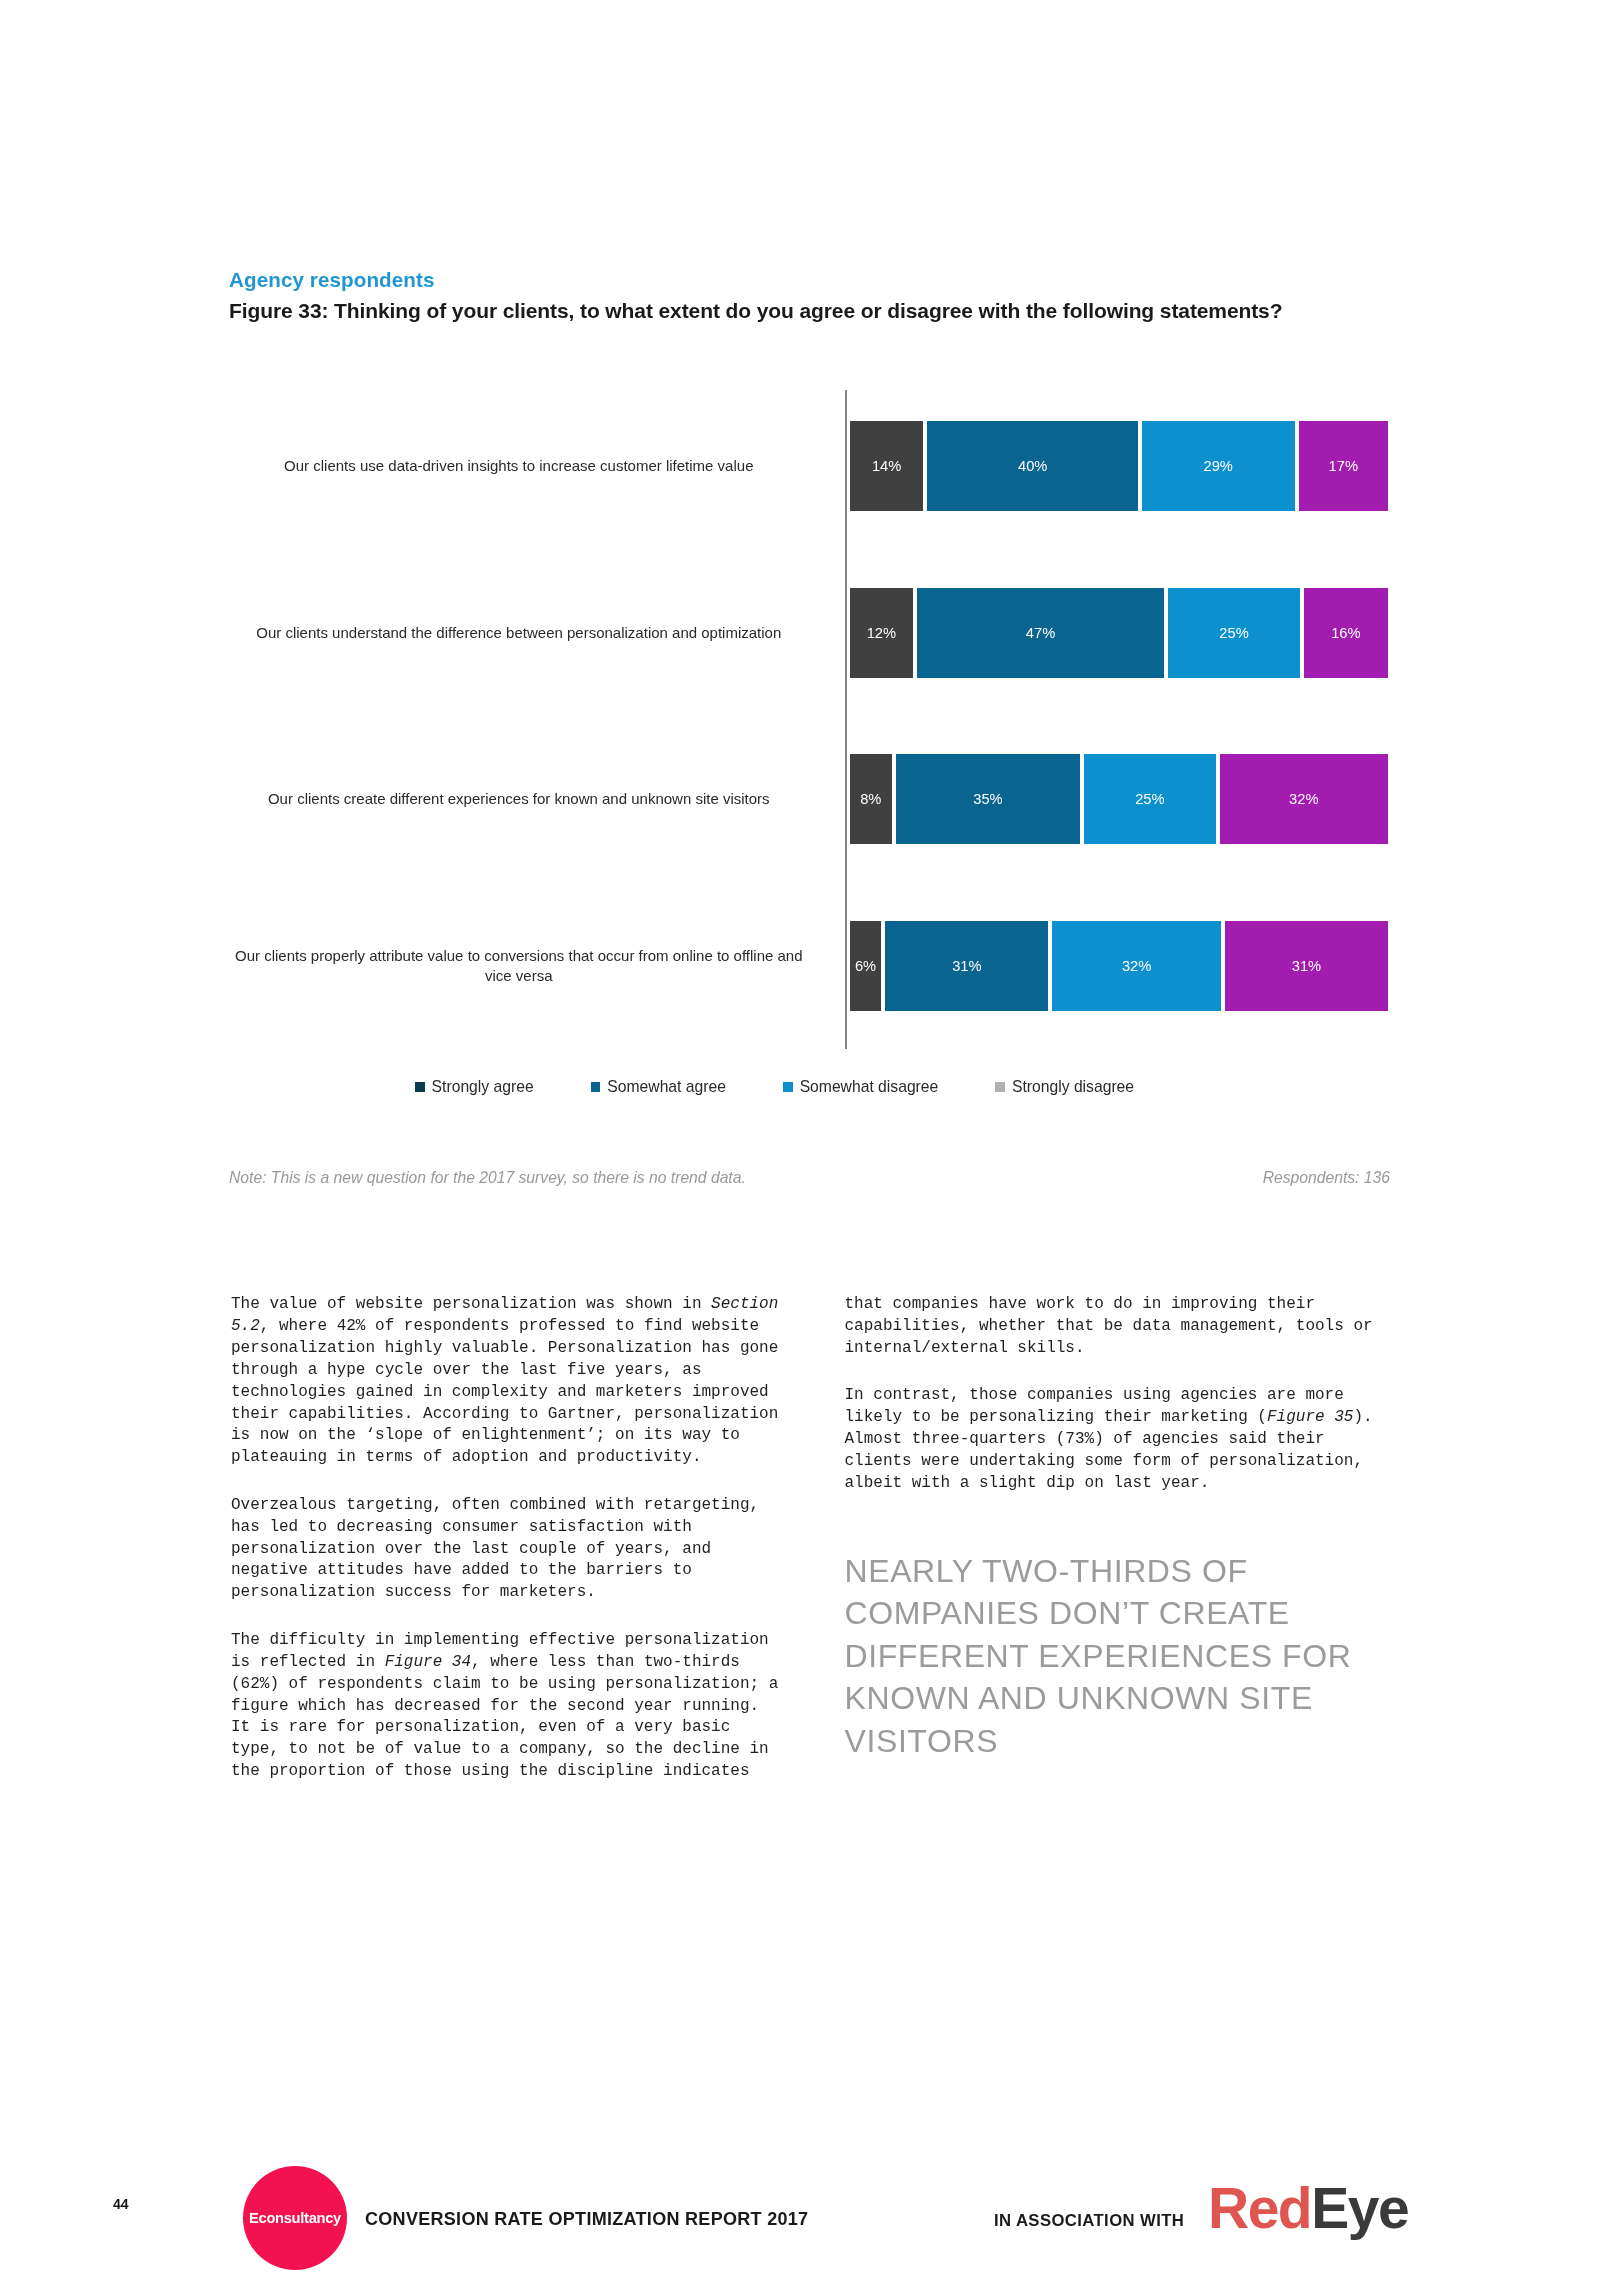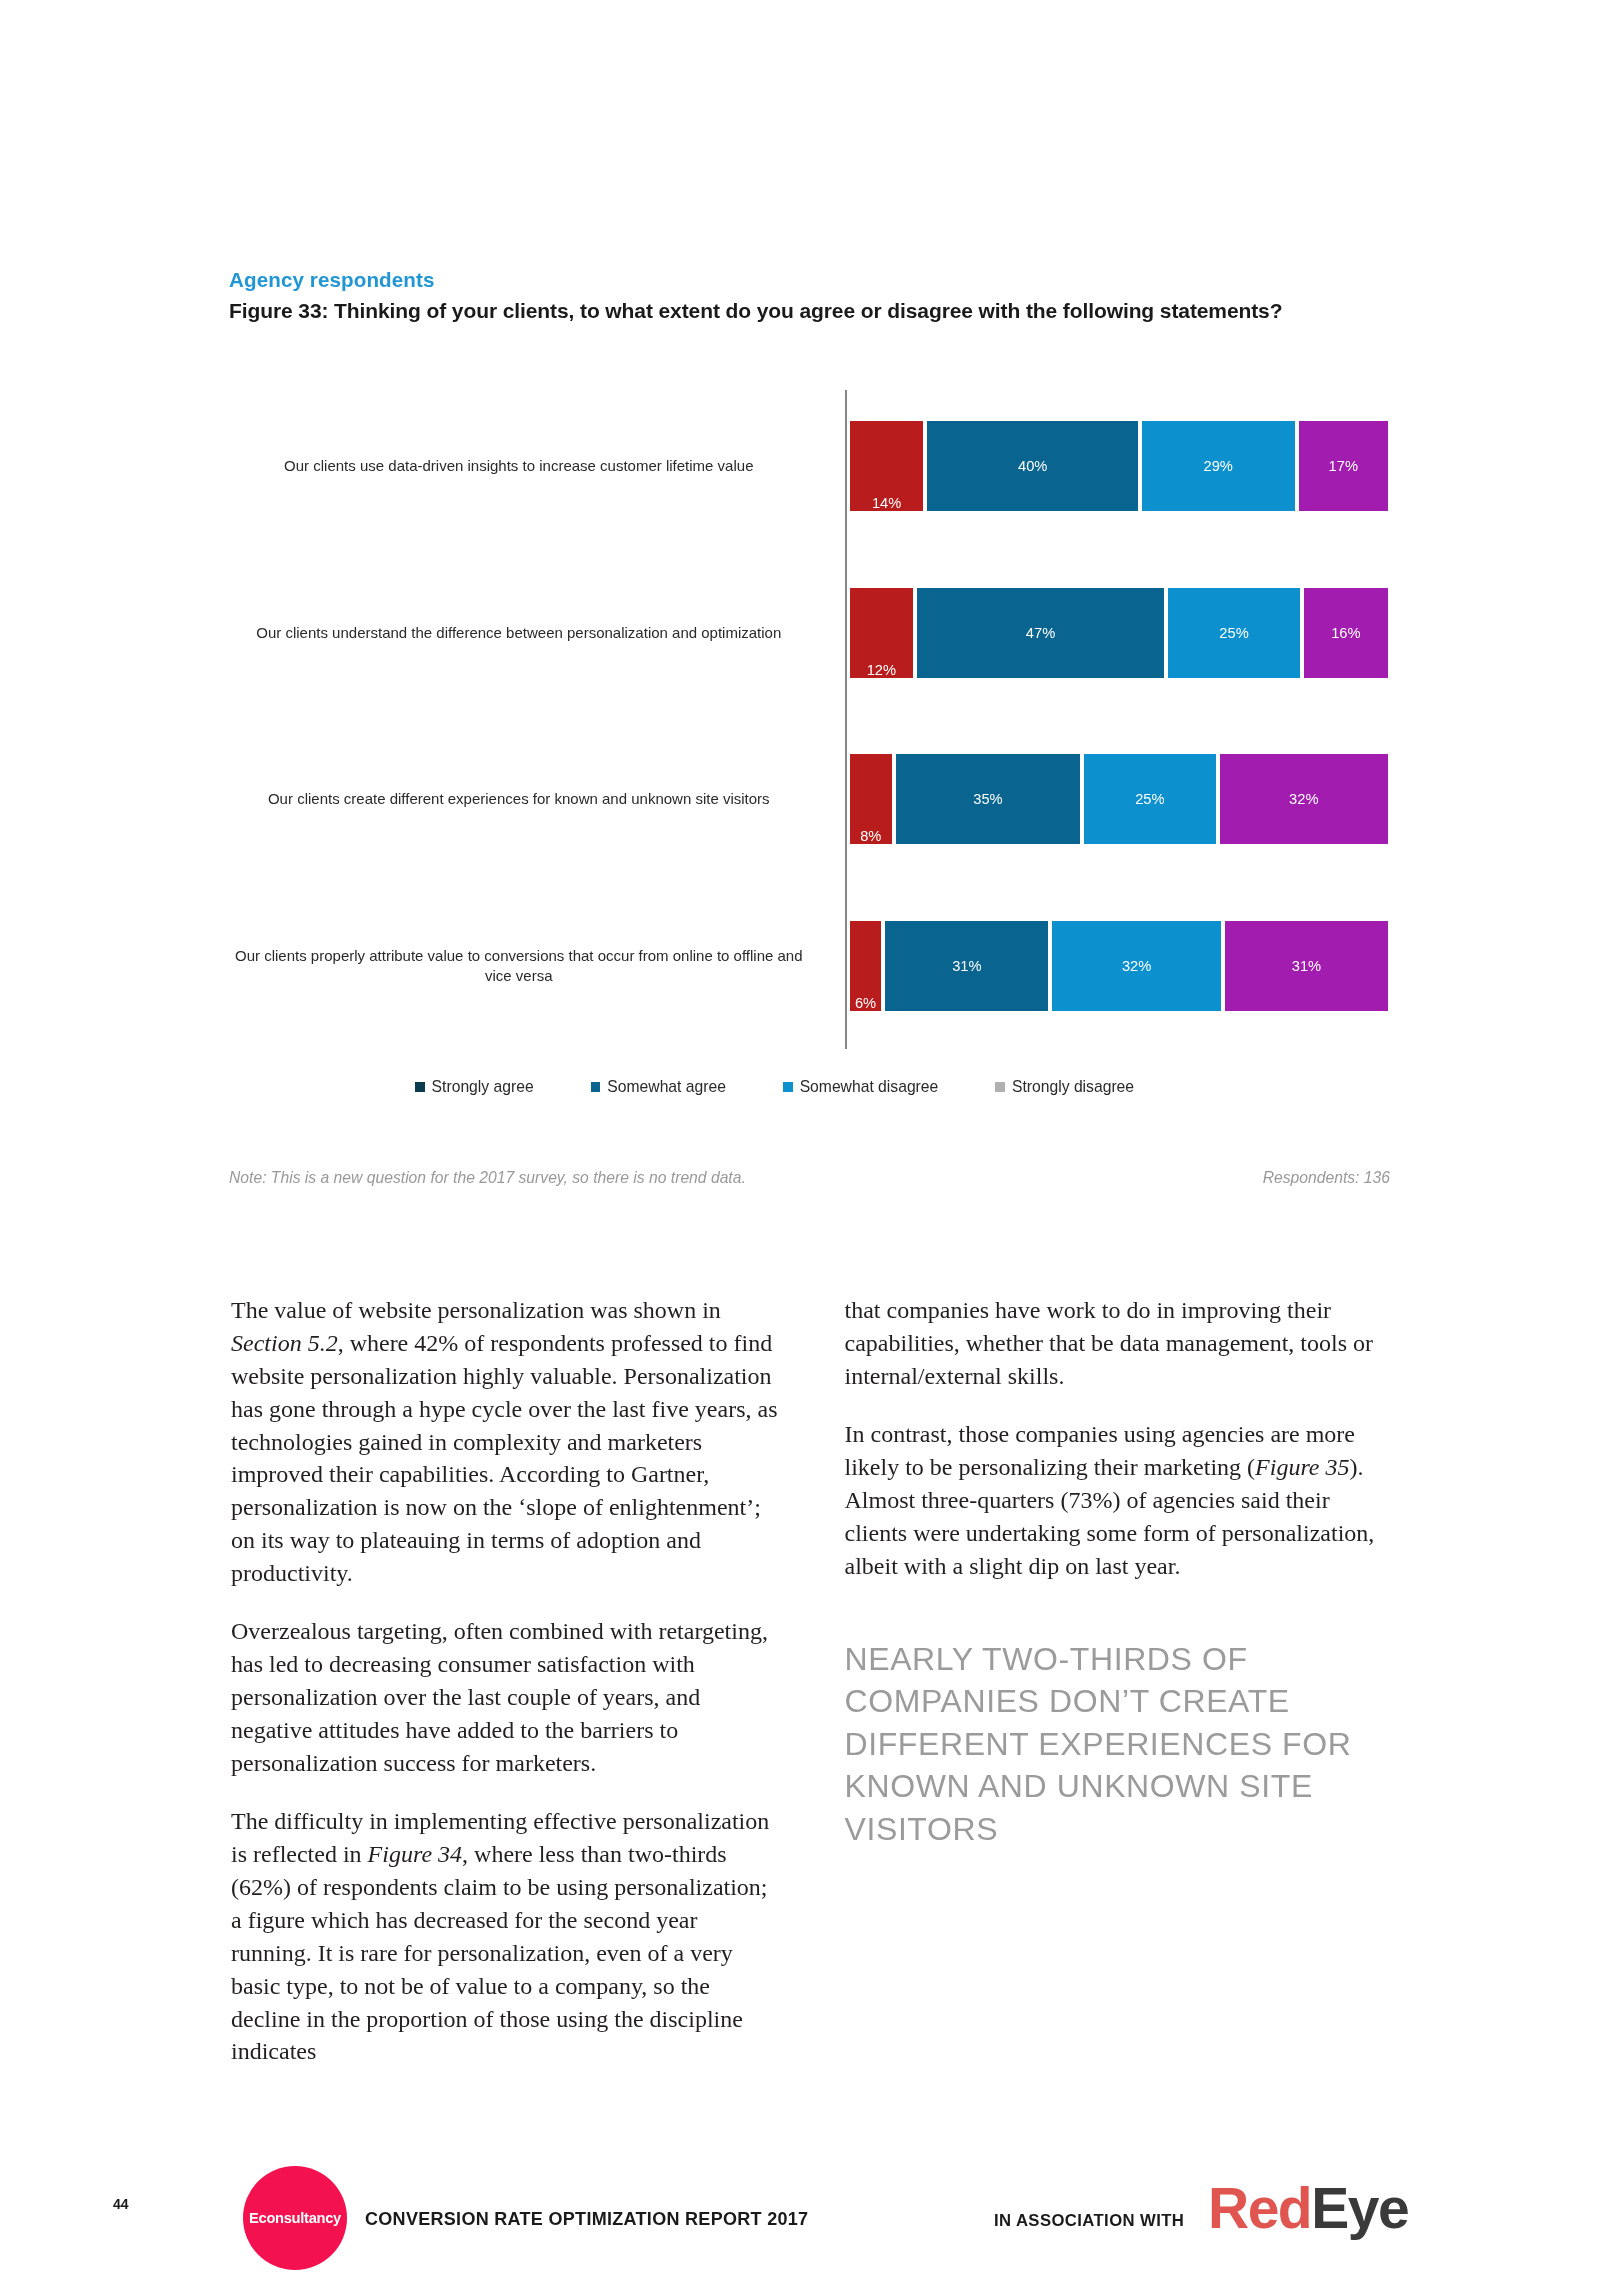--- a/index.html
+++ b/index.html
@@ -110,21 +110,21 @@
     box-sizing: border-box;
     border: 2px solid #ffffff;
     overflow: hidden;
   }
   .seg-label {
     font-size: 14.7px;
     color: #ffffff;
     white-space: nowrap;
     font-family: "Liberation Sans", sans-serif;
   }
-  .seg.s0 { background: #b91c1c; align-items: flex-end; }
+  .seg.s0 { background: #404040; }
   .seg.s1 { background: #0a6490; }
   .seg.s2 { background: #0c90ce; }
   .seg.s3 { background: #a21caf; }
 
   
   .legend {
     position: absolute;
     left: 294px;
     top: 1078px;
     width: 961px;
@@ -165,24 +165,24 @@
     top: 1294px;
     width: 1162px;
     display: flex;
     gap: 65px;
   }
   .col {
     width: 549px;
   }
   .col p {
     margin: 0 0 25.5px 0;
-    font-size: 24px;
+    font-size: 16px;
     line-height: 1.37;
     color: #221f1f;
-    font-family: Liberation Serif, serif;
+    font-family: Liberation Mono, monospace;
   }
   .col p em { font-style: italic; }
 
   .pullquote {
     margin-top: 55px;
     font-size: 32px;
     line-height: 1.33;
     letter-spacing: 0.6px;
     color: #9b9b9b;
     font-family: "Liberation Sans", sans-serif;

